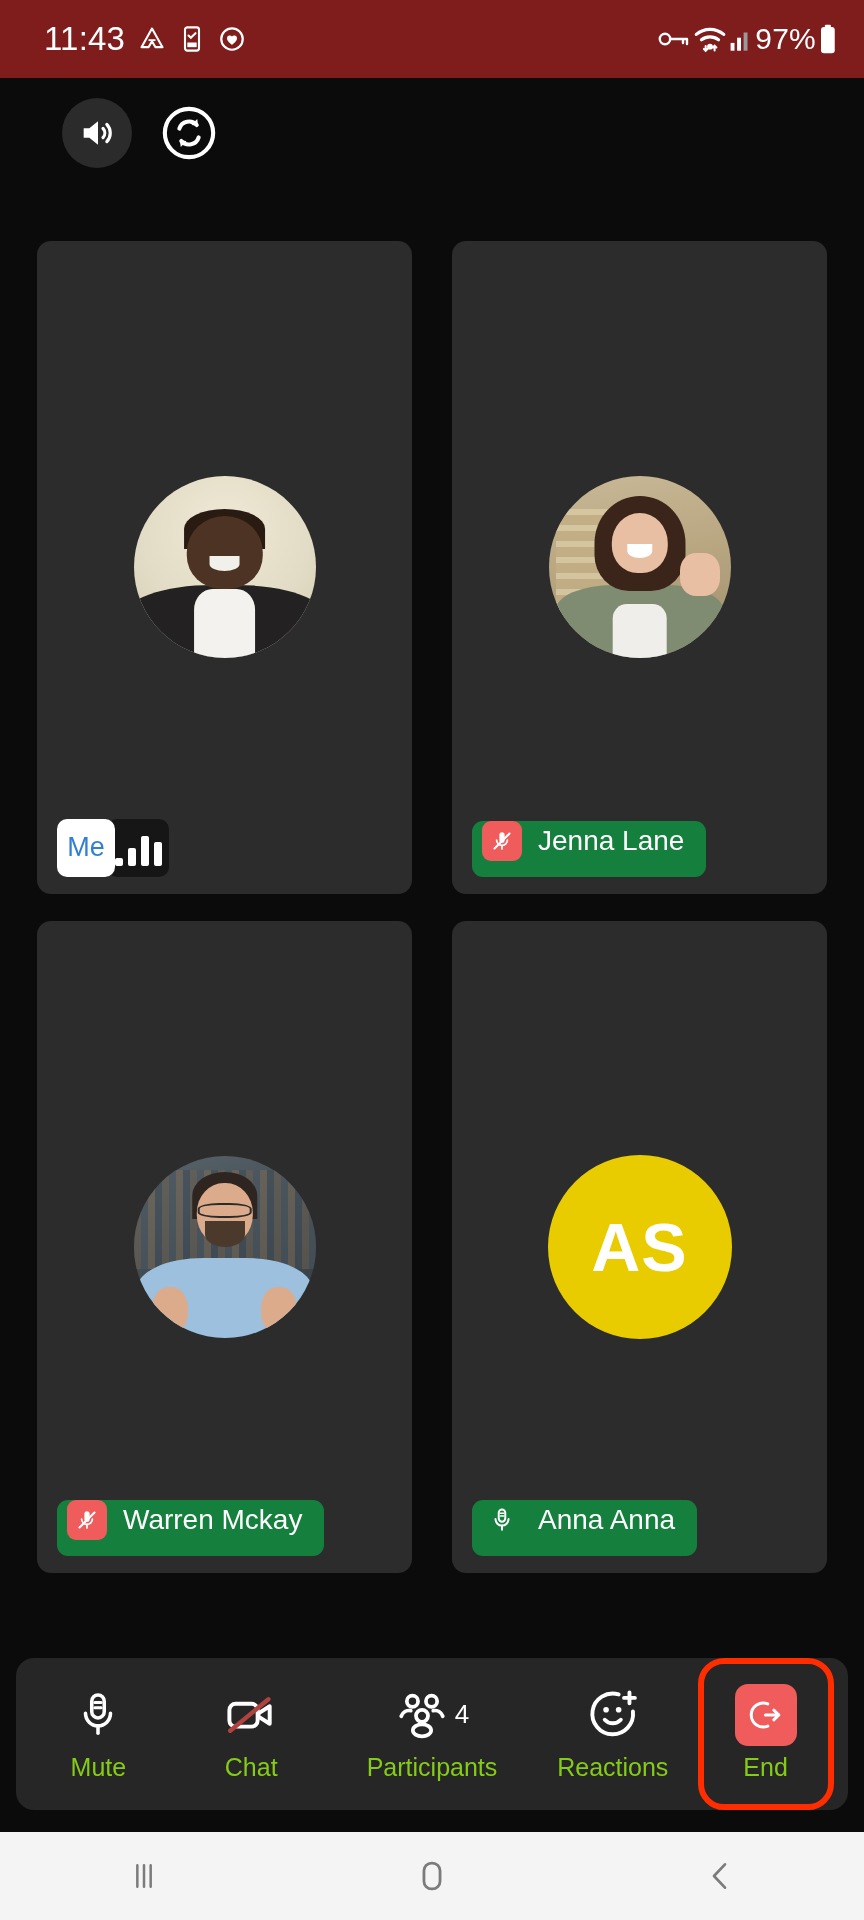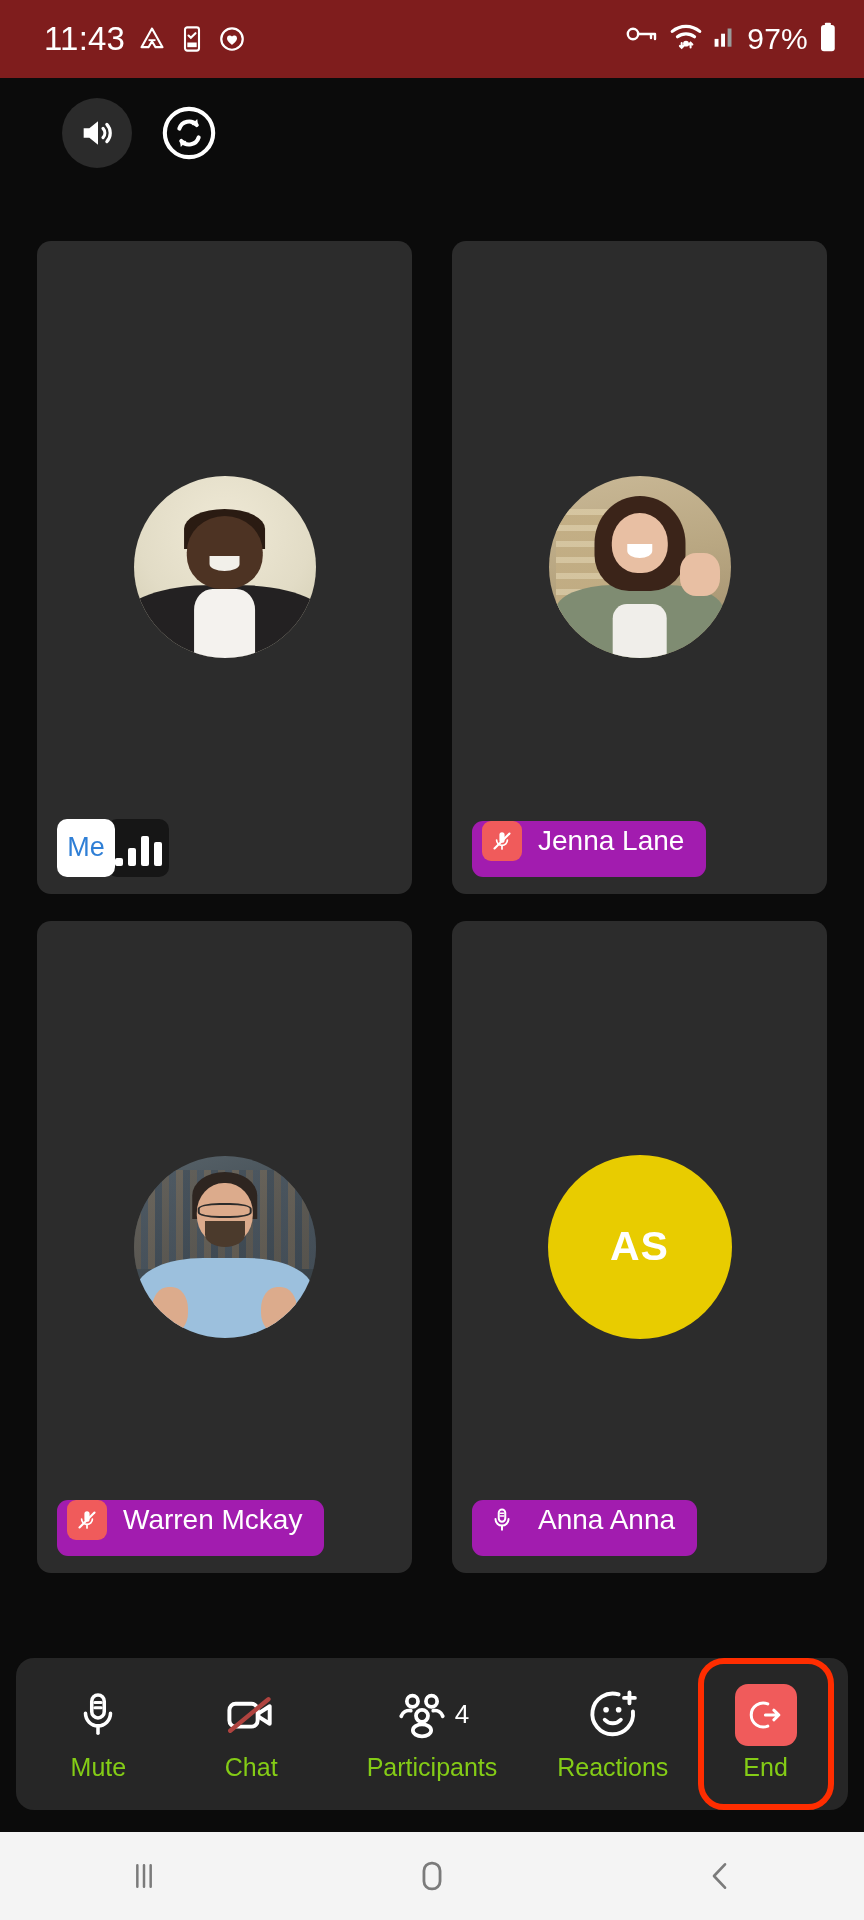--- a/index.html
+++ b/index.html
@@ -12,21 +12,21 @@
   .phone { position: relative; width: 864px; height: 1920px; background: #0b0b0b; }
 
   
   .statusbar {
     position: absolute; top: 0; left: 0; right: 0; height: 78px;
     display: flex; align-items: center; justify-content: space-between;
     padding: 0 26px 0 44px; background: #7f1d1d;
   }
   .sb-left { display: flex; align-items: center; gap: 13px; }
   .sb-time { color: #fff; font-size: 33px; letter-spacing: .2px; font-weight: 400; }
-  .sb-right { display: flex; align-items: flex-start; gap: 10px; }
+  .sb-right { display: flex; align-items: center; gap: 2px; }
   .sb-pct { color: #fff; font-size: 30px; letter-spacing: .2px; }
   .sb-ico { display: block; }
 
   
   .topctrls { position: absolute; top: 98px; left: 62px; display: flex; gap: 22px; }
   .rbtn {
     width: 70px; height: 70px; border-radius: 50%;
     background: #2b2b2b; display: flex; align-items: center; justify-content: center;
   }
   .rbtn.plain { background: transparent; }
@@ -43,21 +43,21 @@
   }
   .av-wrap {
     position: absolute; left: 50%; top: 50%; transform: translate(-50%, -50%);
   }
   .avatar {
     width: 182px; height: 182px; border-radius: 50%; overflow: hidden;
     position: relative; display: flex; align-items: center; justify-content: center;
   }
   .avatar.initials {
     width: 184px; height: 184px;
-    color: #fff; font-size: 41px; font-weight: 700; letter-spacing: 1px;
+    color: #fff; font-size: 68px; font-weight: 700; letter-spacing: 1px;
   }
 
   
   .ph { position: absolute; inset: 0; }
   .ph-a { background: radial-gradient(circle at 50% 30%, #efe9d6 0%, #e2dcc6 55%, #cfc9ae 100%); }
   .ph-a .head { position:absolute; left:50%; top:22%; transform:translateX(-50%);
     width:42%; height:40%; border-radius:50% 50% 46% 46%; background:#4d3323; }
   .ph-a .hair { position:absolute; left:50%; top:18%; transform:translateX(-50%);
     width:45%; height:22%; border-radius:50% 50% 0 0; background:#2a1b12; }
   .ph-a .smile { position:absolute; left:50%; top:44%; transform:translateX(-50%);
@@ -102,21 +102,21 @@
   .ph-c .handr { position:absolute; right:10%; bottom:2%; width:20%; height:26%;
     border-radius:45%; background:#dcab8c; }
 
   
   .badge-row {
     position: absolute; left: 20px; bottom: 17px;
     display: flex; align-items: center;
   }
   .namechip {
     display: flex; align-items: center; gap: 16px;
-    background: #a21caf; border-radius: 11px;
+    background: #15803d; border-radius: 11px;
     height: 56px; padding: 0 22px 16px 10px;
   }
   .micbox {
     width: 40px; height: 40px; border-radius: 9px;
     display: flex; align-items: center; justify-content: center; flex: 0 0 auto;
   }
   .micbox.muted { background: #f05b5b; }
   .micbox.open { background: transparent; }
   .pname { color: #fff; font-size: 28px; white-space: nowrap; }
 

